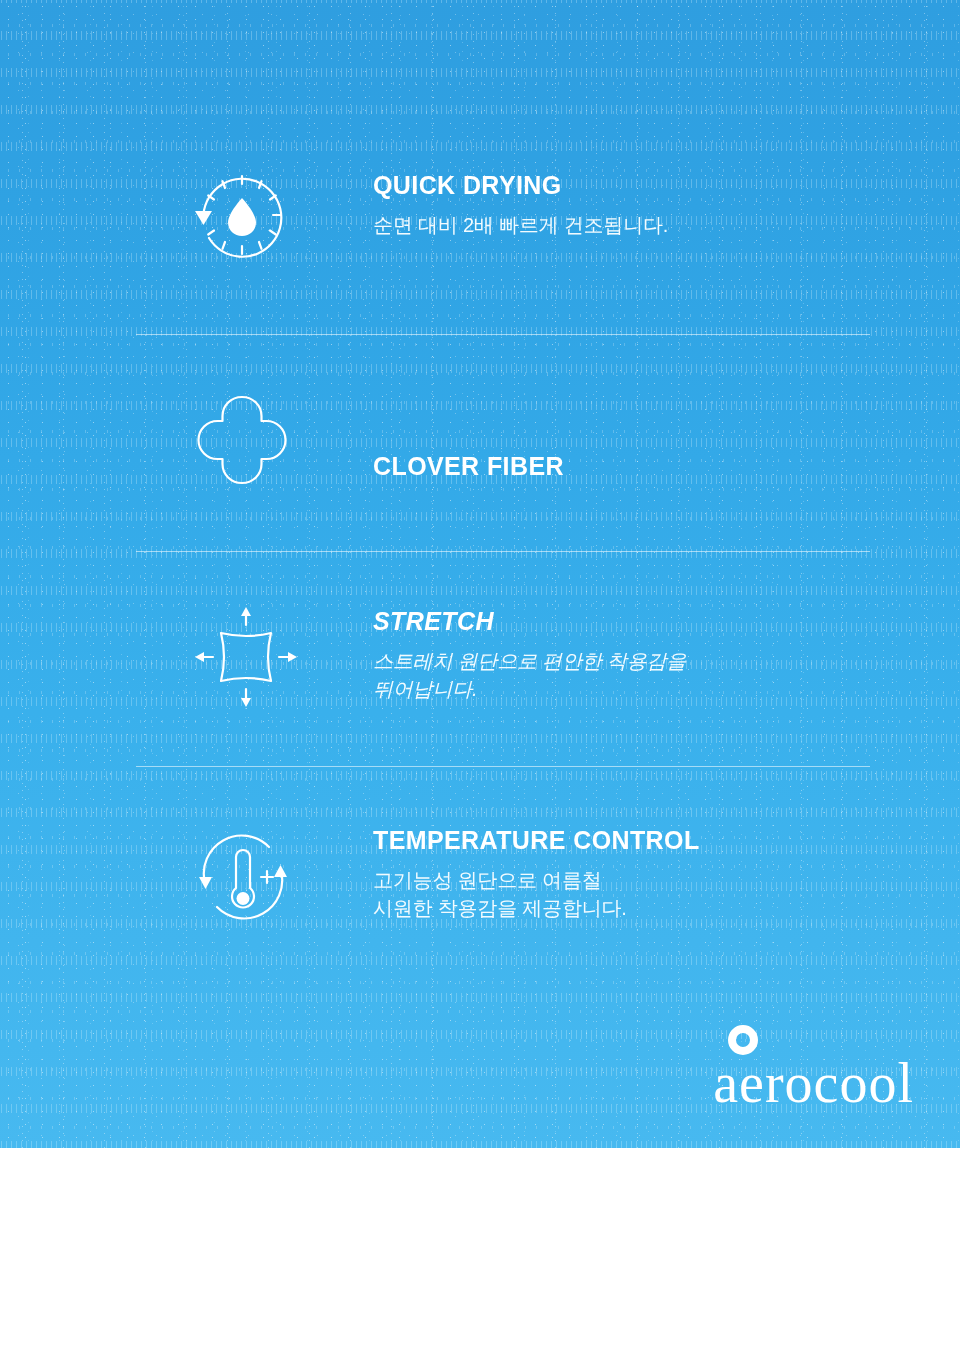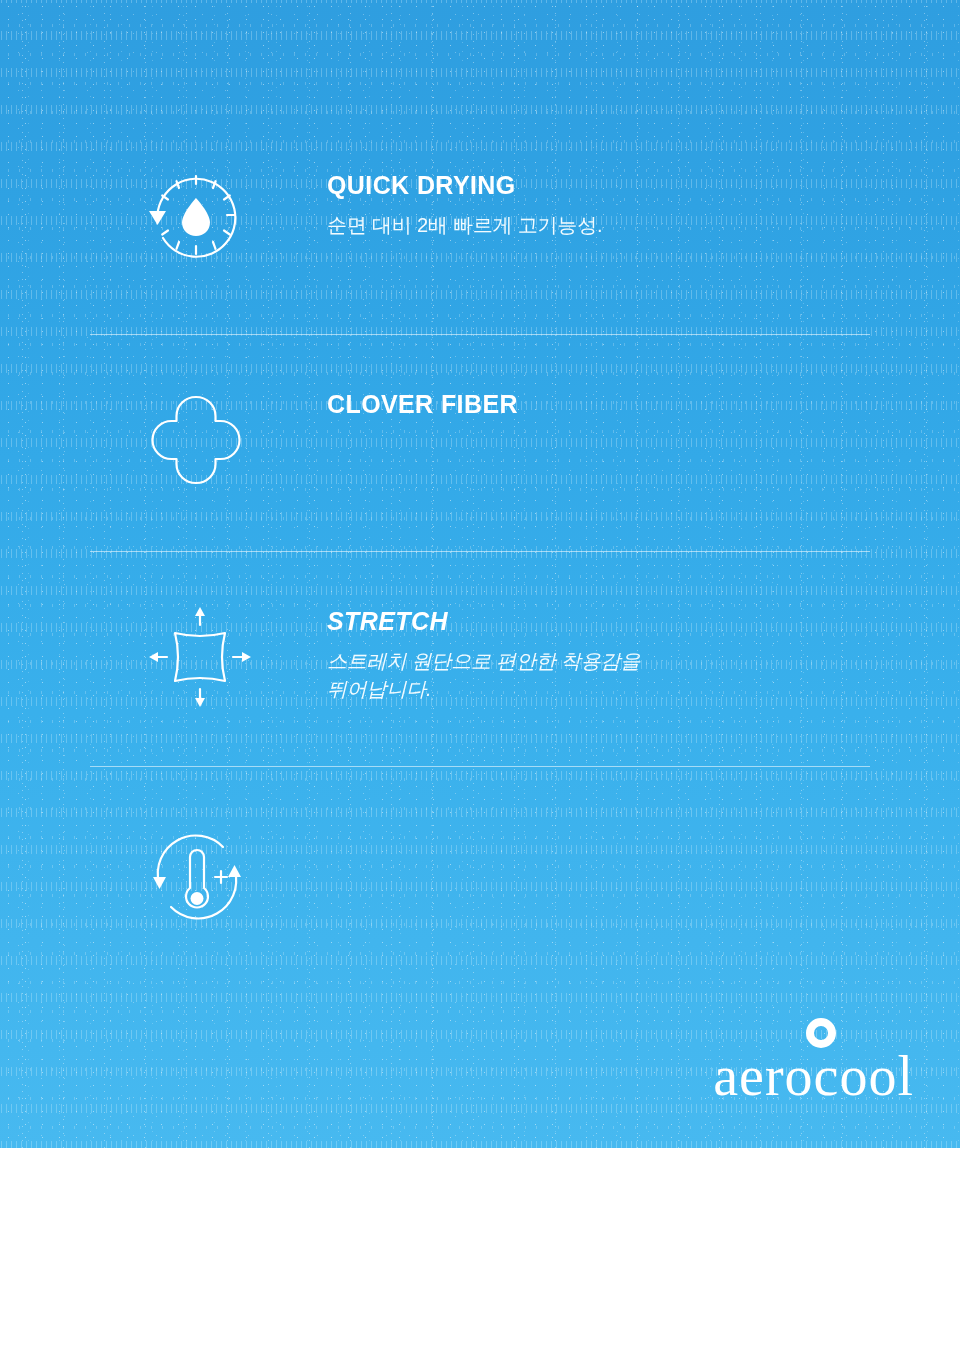--- a/index.html
+++ b/index.html
@@ -23,20 +23,21 @@
     height: 1148px;
     overflow: hidden;
     background:
       linear-gradient(180deg,
         #2f9ee0 0%,
         #2fa2e3 18%,
         #33a9e8 40%,
         #39b0ec 62%,
         #41b5ee 82%,
         #47b9f0 100%);
+    padding-left: 46px;
   }
 
   
   #panel-noise {
     position: absolute;
     inset: 0;
     pointer-events: none;
     opacity: .55;
     background-image:
       radial-gradient(rgba(255,255,255,.85) .6px, transparent .7px),
@@ -106,37 +107,37 @@
   .divider {
     position: relative;
     z-index: 2;
     height: 1px;
     margin: 0 90px;
     background: rgba(255,255,255,.55);
   }
 
   
   #row-quick-drying  { padding-top: 170px; }
-  #row-clover-fiber  { padding-top: 54px;  }
+  #row-clover-fiber  { padding-top: 54px; align-items: flex-end;  }
   #row-stretch       { padding-top: 54px; font-style: italic;  }
   #row-temperature   { padding-top: 58px;  }
 
   #divider-1 { margin-top: 62px; }
   #divider-2 { margin-top: 60px; }
   #divider-3 { margin-top: 58px; }
 
   
   #brand-logo {
     position: absolute;
     right: 46px;
-    bottom: 45px;
+    bottom: 38px;
     z-index: 3;
     display: flex;
     flex-direction: column;
-    align-items: center;
+    align-items: flex-start;
   }
   #brand-ring {
     width: 30px;
     height: 30px;
     border: 8px solid #ffffff;
     border-radius: 50%;
     margin-left: 15px;
     margin-bottom: 2px;
   }
   #brand-wordmark {
@@ -185,21 +186,21 @@
             <line x1="17.2" y1="64.5" x2="23" y2="60.5"></line>
             <line x1="17.2" y1="25.5" x2="23" y2="29.5"></line>
             <line x1="31.5" y1="11.2" x2="34" y2="18"></line>
           </g>
 
           <path d="M 51,28 C 51,28 65,43 65,52.5 C 65,60.3 58.7,66 51,66 C 43.3,66 37,60.3 37,52.5 C 37,43 51,28 51,28 Z" fill="#ffffff"></path>
         </svg>
       </div>
       <div class="feature-text">
         <div class="feature-title">QUICK DRYING</div>
-        <div class="feature-desc">순면 대비 2배 빠르게 고기능성.</div>
+        <div class="feature-desc">순면 대비 2배 빠르게 건조됩니다.</div>
       </div>
     </div>
 
     <div class="divider" id="divider-1"></div>
 
     <div class="feature-row" id="row-clover-fiber">
       <div class="feature-icon">
         <svg width="102" height="102" viewBox="0 0 102 102" aria-hidden="true">
           <path d="M 51,8
                    C 62,8 70.5,16.5 70.5,27 L 70.5,32 L 75.5,32
@@ -265,20 +266,25 @@
           <path d="M 52,25 a 7,7 0 0 1 7,7 L 59,63 a 11,11 0 1 1 -14,0 L 45,32 a 7,7 0 0 1 7,-7 Z" fill="none" stroke="#ffffff" stroke-width="2.2"></path>
 
           <circle cx="52" cy="73.5" r="6.5" fill="#ffffff"></circle>
 
           <g stroke="#ffffff" stroke-width="2.2" stroke-linecap="round">
             <line x1="70" y1="52" x2="82" y2="52"></line>
             <line x1="76" y1="46" x2="76" y2="58"></line>
           </g>
         </svg>
       </div>
+      <div class="feature-text">
+        <div class="feature-title">TEMPERATURE CONTROL</div>
+        <div class="feature-desc">고기능성 원단으로 여름철
+시원한 착용감을 제공합니다.</div>
+      </div>
     </div>
 
   </div>
 
   <div id="brand-logo">
     <div id="brand-ring"></div>
     <div id="brand-wordmark">aerocool</div>
   </div>
 </div>
 

